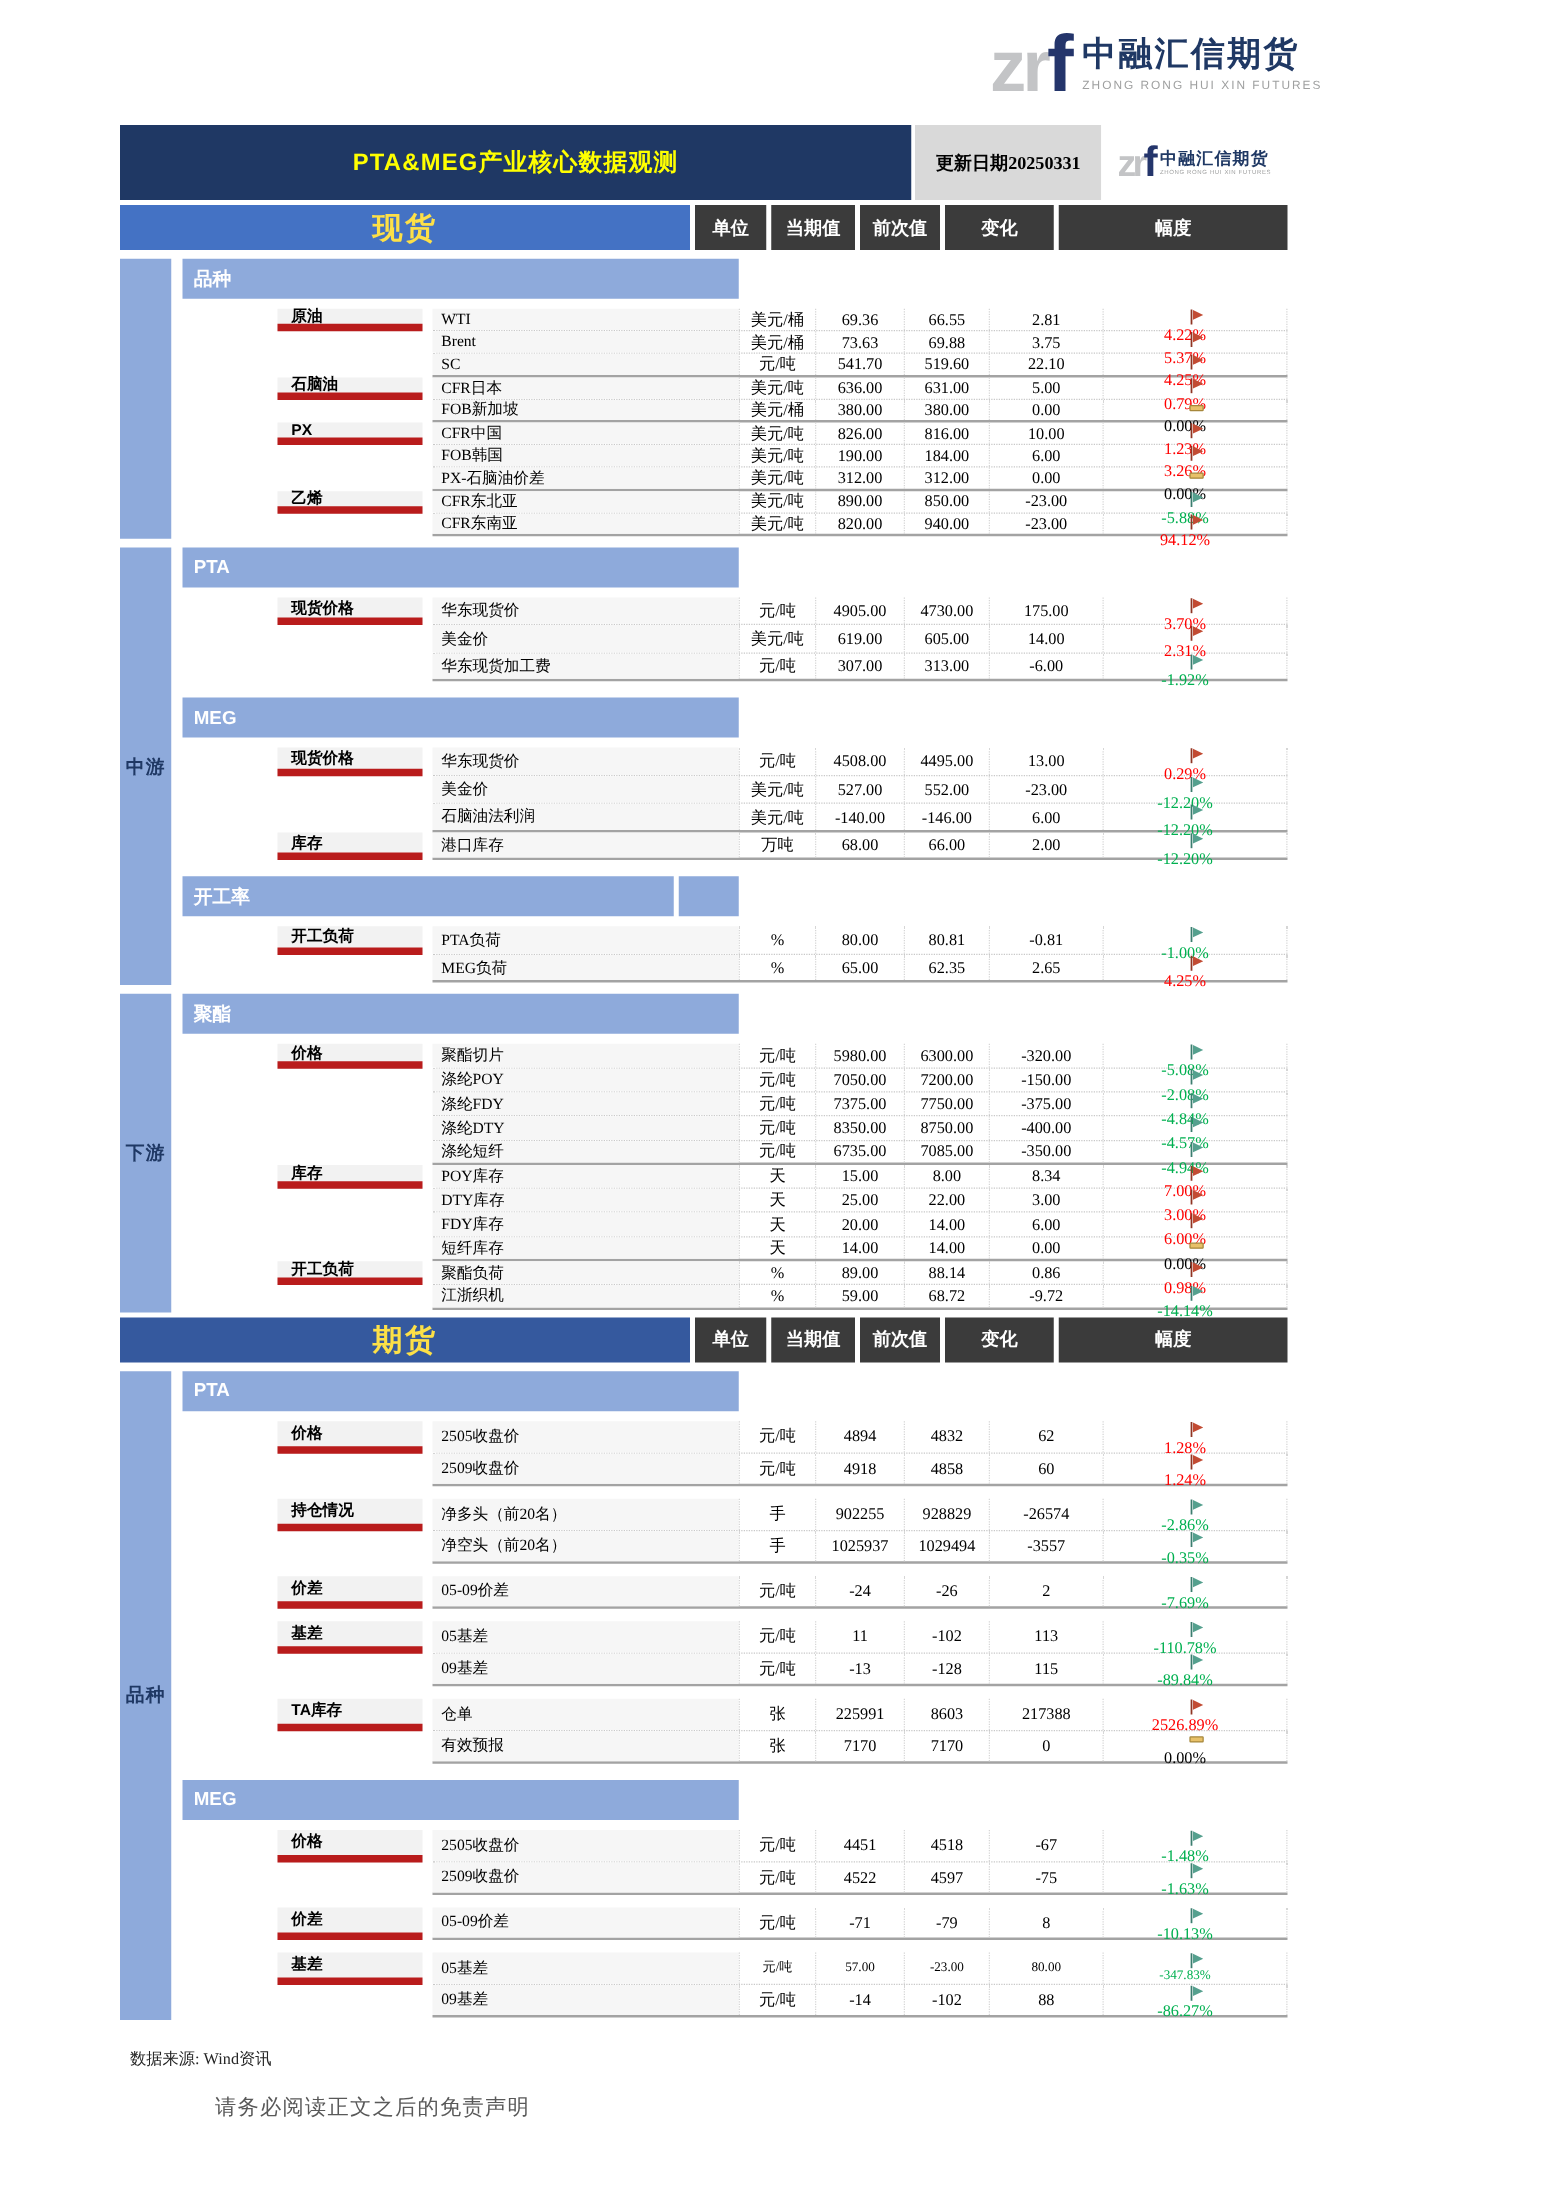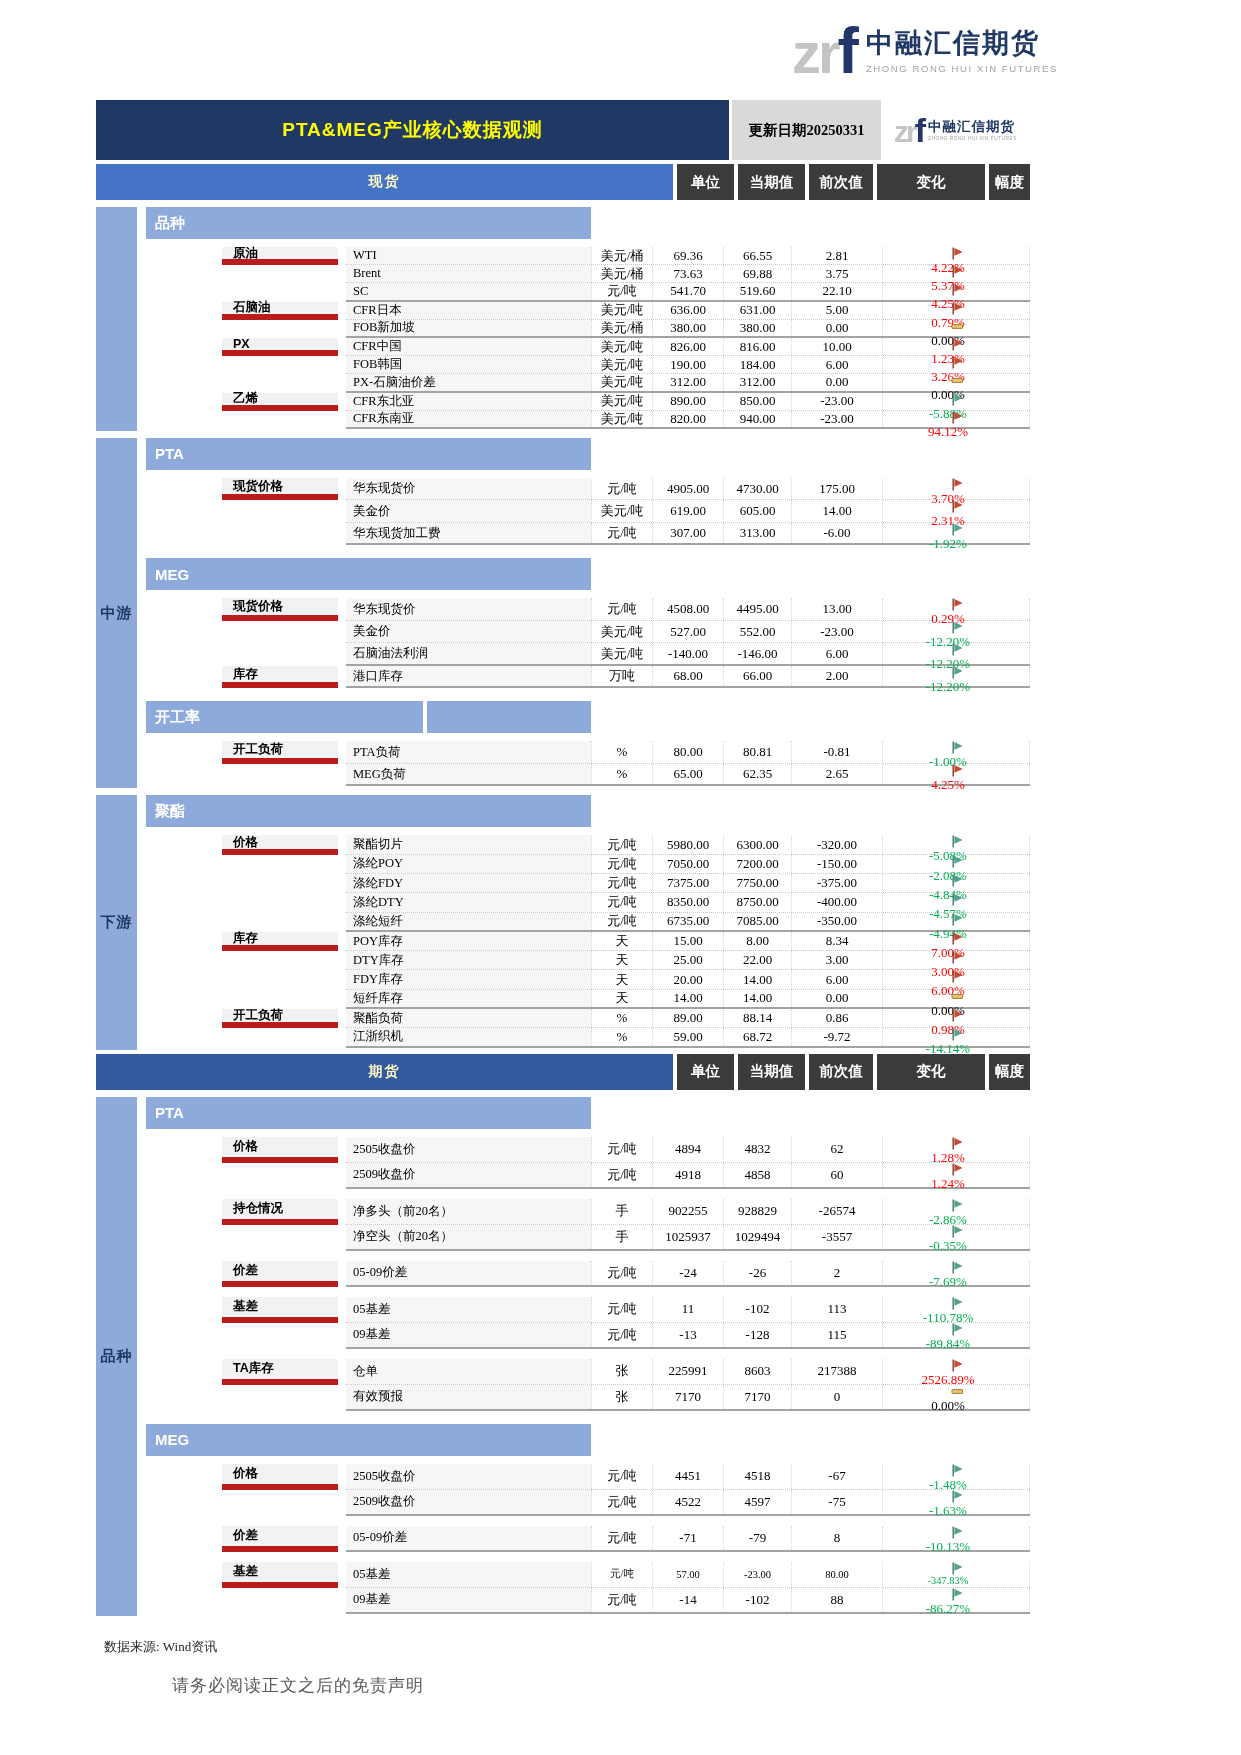--- a/index.html
+++ b/index.html
@@ -25,39 +25,39 @@
   .tb-date { width:149px; margin-left:3px; background:#D9D9D9; color:#000; display:flex;
              align-items:center; justify-content:center; font-size:14.5px; font-weight:bold;
              font-family:"Liberation Serif","DejaVu Serif",serif; }
   .tb-logo { flex:1; background:#fff; display:flex; align-items:center; justify-content:center; }
   .tb-logo .zrf .zr { font-size:30px; } .tb-logo .zrf .f { font-size:34px; }
   .tb-logo .logo-text { margin-left:5px; }
   .tb-logo .logo-cn { font-size:13.5px; letter-spacing:1px; }
   .tb-logo .logo-en { font-size:4.8px; letter-spacing:0.5px; margin-top:1px; }
 
   .col-header { display:flex; height:36px; margin-top:4px; }
-  .ch-band { width:577px; color:#fef9c3; font-weight:bold; font-size:14px; letter-spacing:2px;
+  .ch-band { width:456px; color:#fde047; font-weight:bold; font-size:24px; letter-spacing:2px;
              display:flex; align-items:center; justify-content:center; }
   .col-header.spot .ch-band { background:#4472C4; }
   .col-header.futures .ch-band { background:#35599E; }
   .ch-cell { background:#3B3B3B; color:#fff; font-weight:bold; font-size:14.5px; margin-left:4px;
              display:flex; align-items:center; justify-content:center; }
-  .ch-c0 { width:57px; } .ch-c1 { width:67px; } .ch-c2 { width:64px; } .ch-c3 { width:108px; }
+  .ch-c0 { width:57px; } .ch-c1 { width:67px; } .ch-c2 { width:64px; } .ch-c3 { width:87px; }
   .ch-c4 { flex:1; }
 
   
   .block { display:flex; margin-top:7px; }
   .strip { width:41px; background:#8EAADB; margin-right:9px; display:flex; align-items:center;
            justify-content:center; font-weight:bold; color:#1F3864; font-size:15px; letter-spacing:1px; }
   .content { flex:1; }
   .group + .group { margin-top:11px; }
   .band { height:32px; width:445px; background:#8EAADB; color:#fff; font-weight:bold; font-size:15px;
           display:flex; align-items:center; padding-left:9px; margin-bottom:5px; }
   .band.splitband { padding-left:0; background:transparent; }
-  .band .seg1 { width:277px; height:32px; background:#8EAADB; display:flex; align-items:center; padding-left:9px; }
+  .band .seg1 { width:393px; height:32px; background:#8EAADB; display:flex; align-items:center; padding-left:9px; }
   .band .seg2 { flex:1; height:32px; background:#8EAADB; margin-left:4px; }
   .rows { padding:3px 0 2px 0; }
 
   .row { display:flex; align-items:stretch; }
   .spot-b0 .row { height:18.2px; }
   .spot-b1 .row { height:22.5px; }
   .spot-b2 .row { height:19.3px; }
   .futures-b0 .row { height:26px; }
   .row.gap { margin-top:10px; }
   .indent { width:76px; }

